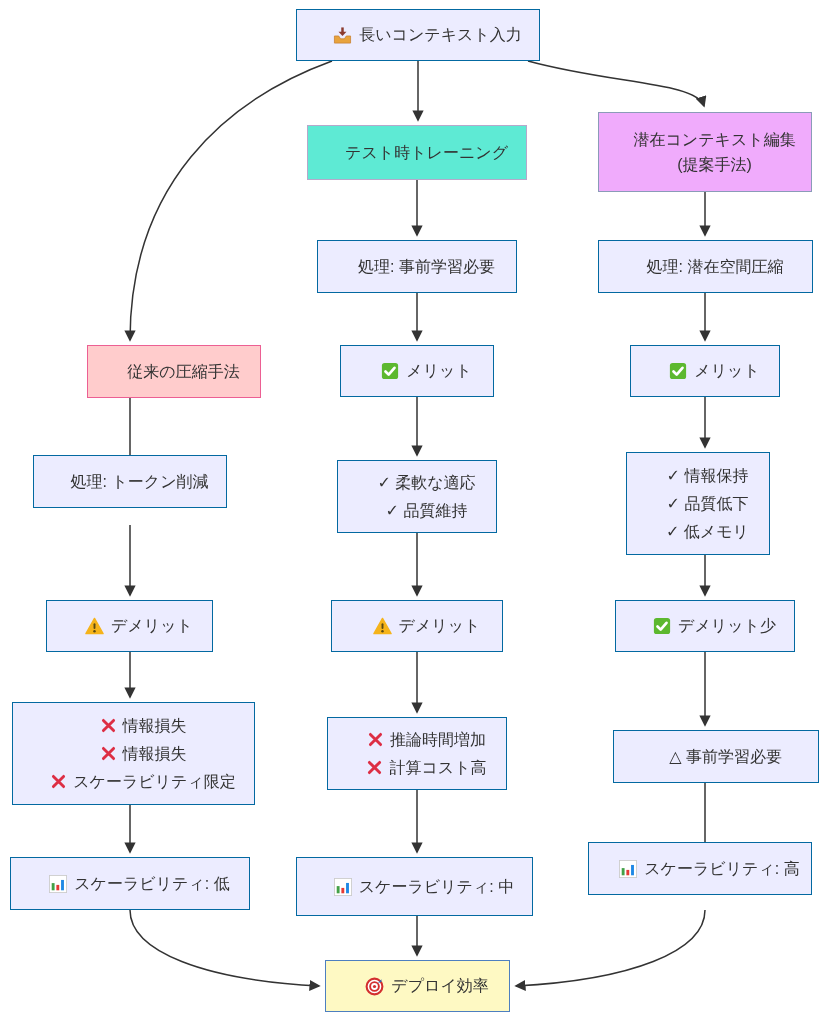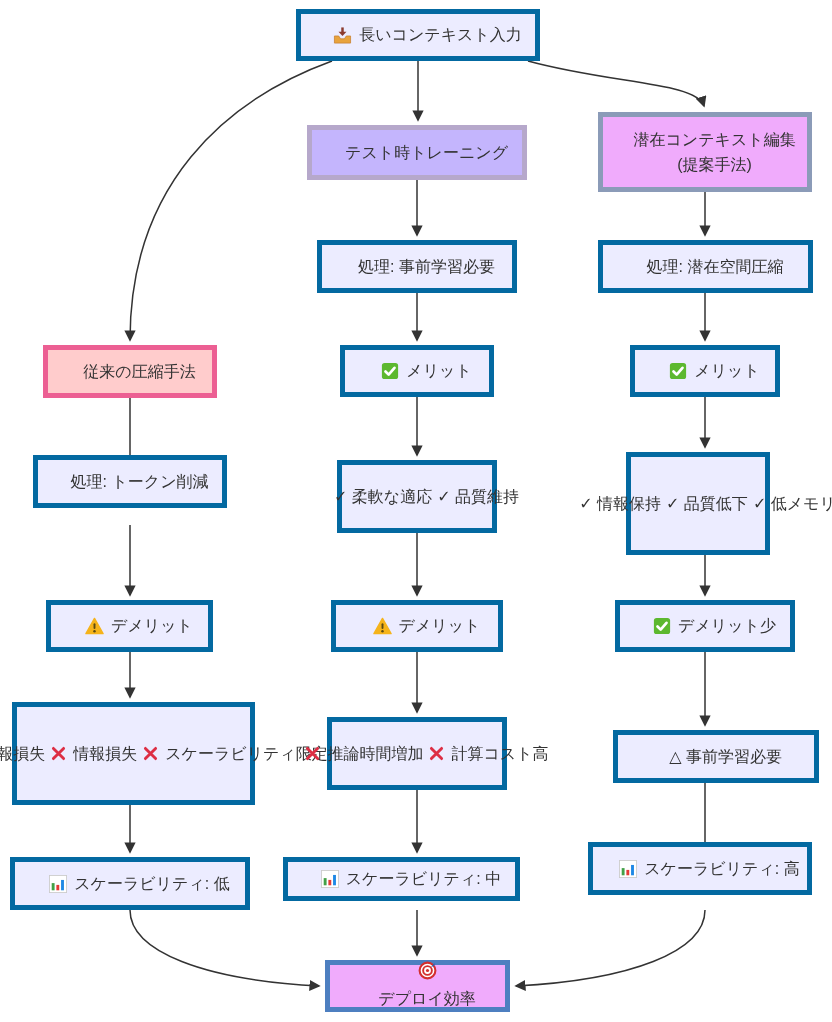--- a/index.html
+++ b/index.html
@@ -5,30 +5,30 @@
   html,body { margin:0; padding:0; background:#ffffff; }
   #canvas {
     position:relative; width:832px; height:1022px; background:#ffffff;
     font-family:"Liberation Sans","DejaVu Sans",sans-serif; color:#333;
   }
   svg.edges { position:absolute; left:0; top:0; }
   svg.edges path.edge { stroke:#333333; stroke-width:1.5; fill:none; }
   .node {
     position:absolute; box-sizing:border-box;
     display:flex; align-items:center; justify-content:center; gap:7px;
-    background:#ECECFF; border:5px solid #0369a1;
+    background:#ECECFF; border:1px solid #0369a1;
     font-size:16px; line-height:1.45; text-align:center; color:#333;padding-left:19px;
   }
   .node.col { flex-direction:column; gap:2px; }
-  .node.list { gap:5px; }
+  .node.list { flex-direction:column; gap:5px; }
   .node .line { display:flex; align-items:center; gap:6px; white-space:nowrap; }
-  .node.pink   { background:#FFCCCC; border-color:#EC5F93; }
-  .node.yellow { background:#c4b5fd; border-color:#B6A8CB; }
+  .node.pink   { background:#FFCCCC; border-color:#EC5F93;margin-left:44px; }
+  .node.yellow { background:#5eead4; border-color:#B6A8CB; }
   .node.green  { background:#f0abfc; border-color:#8B9BB8;justify-content:center; }
-  .node.blue   { background:#f0abfc; border-color:#4D7FC0;flex-direction:column; }
+  .node.blue   { background:#fef9c3; border-color:#4D7FC0; }
   .ic { display:inline-flex; align-items:center; }
   .ic svg { display:block; }
 </style>
 </head>
 <body>
 
 <div id="canvas">
 
   <svg class="edges" width="832" height="1022" aria-hidden="true">
     <defs>
@@ -210,21 +210,21 @@
     <span class="ic">
       <svg width="18" height="18" viewBox="0 0 20 20">
           <rect x="0.5" y="0.5" width="19" height="19" fill="#ffffff" stroke="#cccccc"></rect>
           <rect x="3" y="9" width="3.2" height="8" fill="#43A047"></rect>
           <rect x="8.2" y="11" width="3.2" height="6" fill="#E53935"></rect>
           <rect x="13.4" y="5.5" width="3.2" height="11.5" fill="#1E88E5"></rect>
         </svg>
     </span>
     <span>スケーラビリティ: 低</span>
   </div>
-  <div class="node" style="left:283px;top:857px;width:237px;height:44px">
+  <div class="node" style="left:296px;top:857px;width:237px;height:59px">
     <span class="ic">
       <svg width="18" height="18" viewBox="0 0 20 20">
           <rect x="0.5" y="0.5" width="19" height="19" fill="#ffffff" stroke="#cccccc"></rect>
           <rect x="3" y="9" width="3.2" height="8" fill="#43A047"></rect>
           <rect x="8.2" y="11" width="3.2" height="6" fill="#E53935"></rect>
           <rect x="13.4" y="5.5" width="3.2" height="11.5" fill="#1E88E5"></rect>
         </svg>
     </span>
     <span>スケーラビリティ: 中</span>
   </div>

